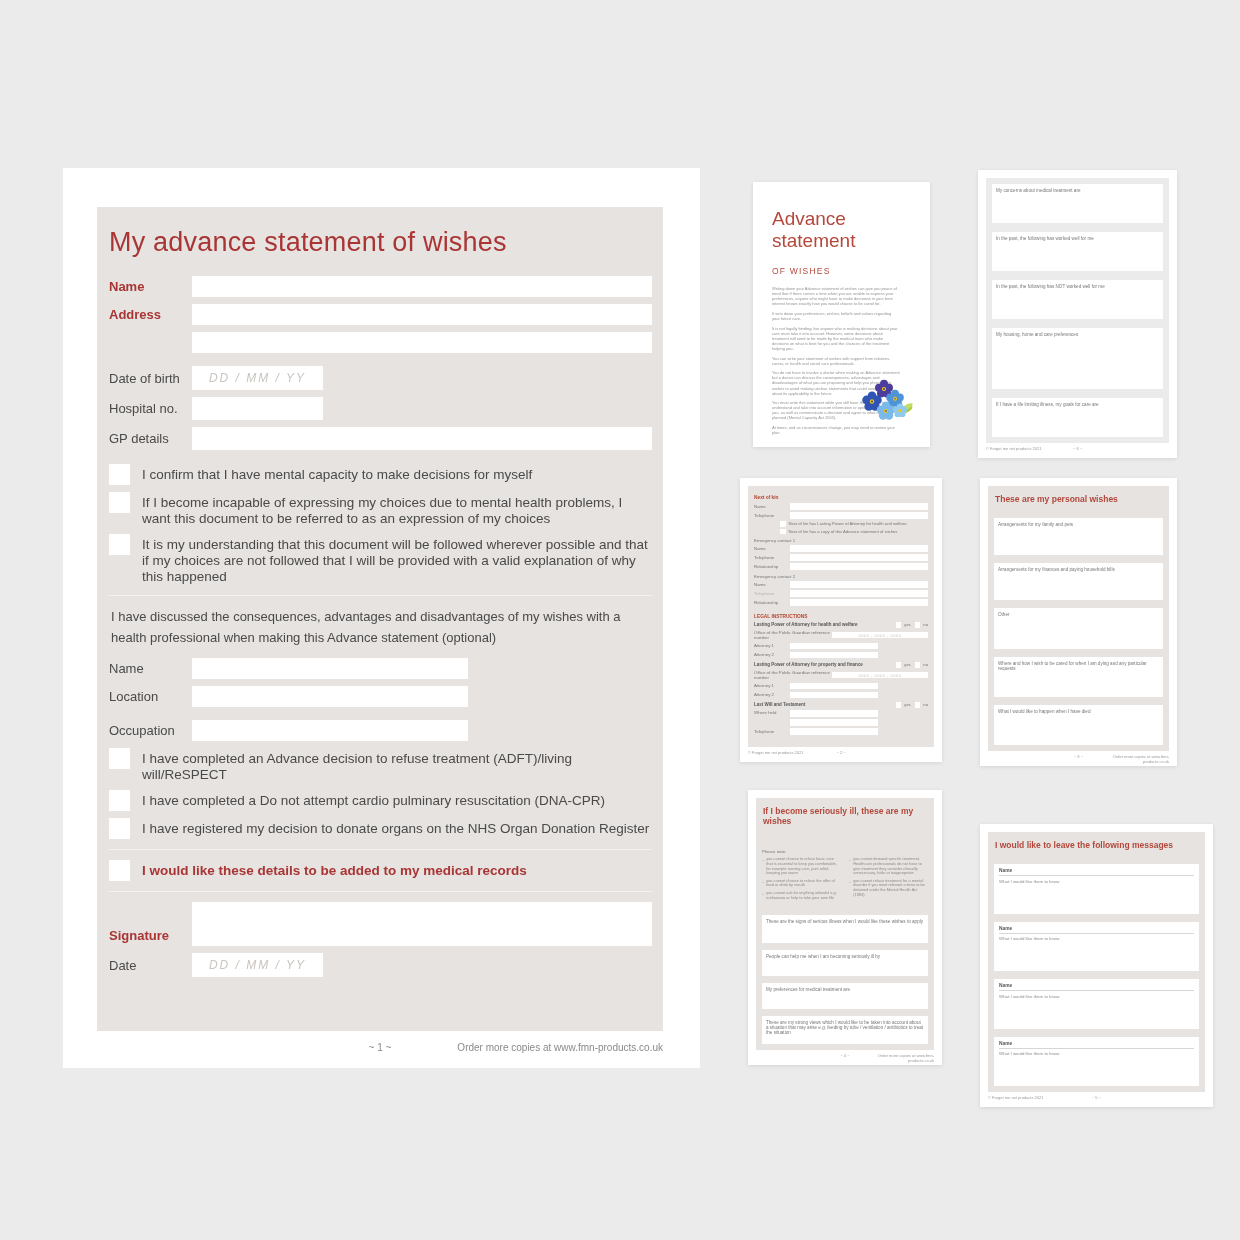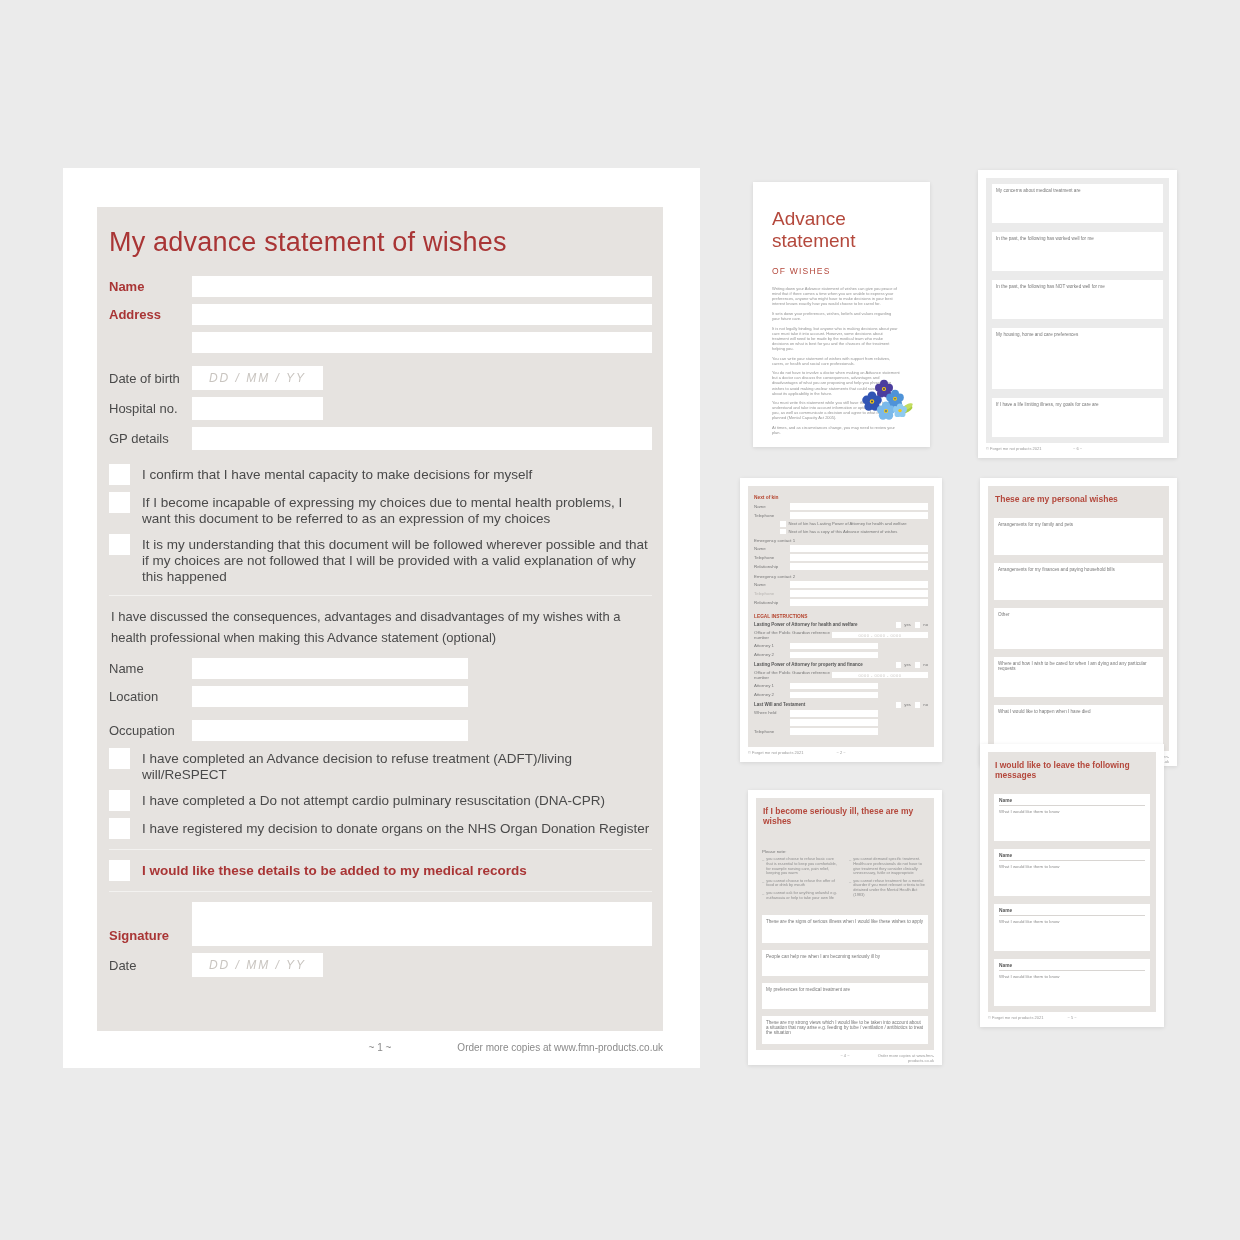--- a/index.html
+++ b/index.html
@@ -474,21 +474,21 @@
           </div>
       </div>
       <div class="tfooter">
         <span></span>
         <span class="c">~ 4 ~</span>
         <span class="r">Order more copies at www.fmn-products.co.uk</span>
       </div>
     </div>
   </div>
 
-  <div class="thumb" style="left:980px; top:744px; width:184px; height:283px;">
+  <div class="thumb" style="left:980px; top:824px; width:233px; height:283px;">
     <div class="tpad">
       <div class="tgray" style="gap:8px;">
         <div class="t-title">I would like to leave the following messages</div>
         <div class="msg-block" style="flex:1;">
           <div class="msg-name">Name</div>
           <div class="msg-know">What I would like them to know</div>
         </div>
         <div class="msg-block" style="flex:1;">
           <div class="msg-name">Name</div>
           <div class="msg-know">What I would like them to know</div>

